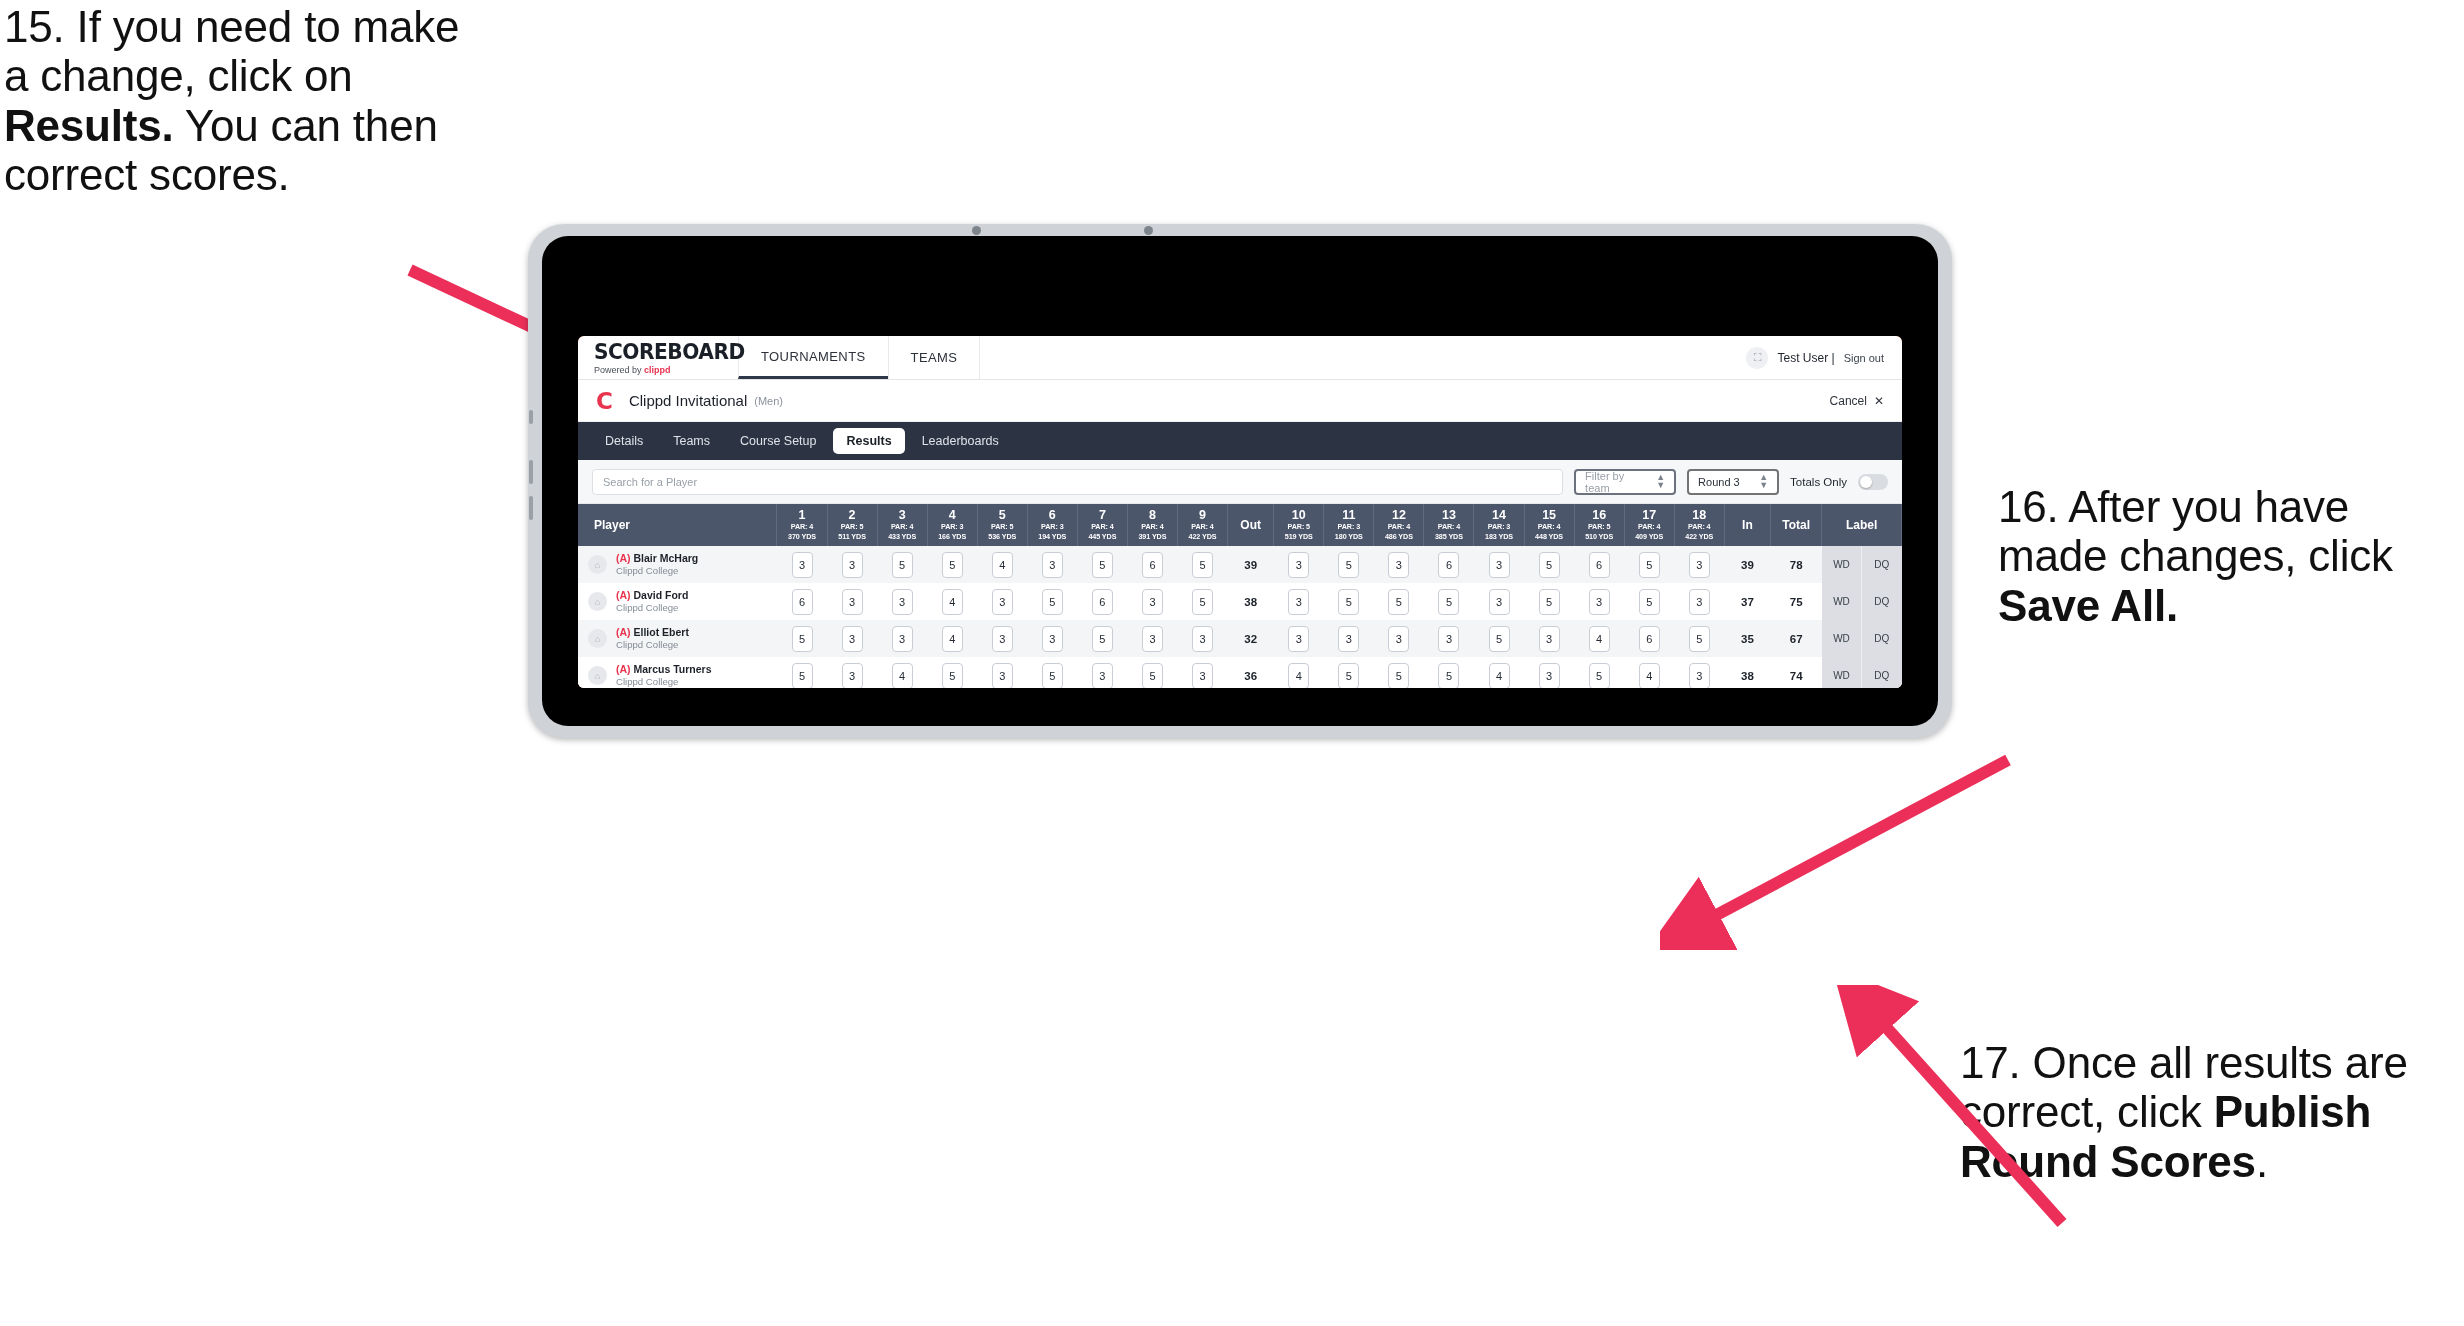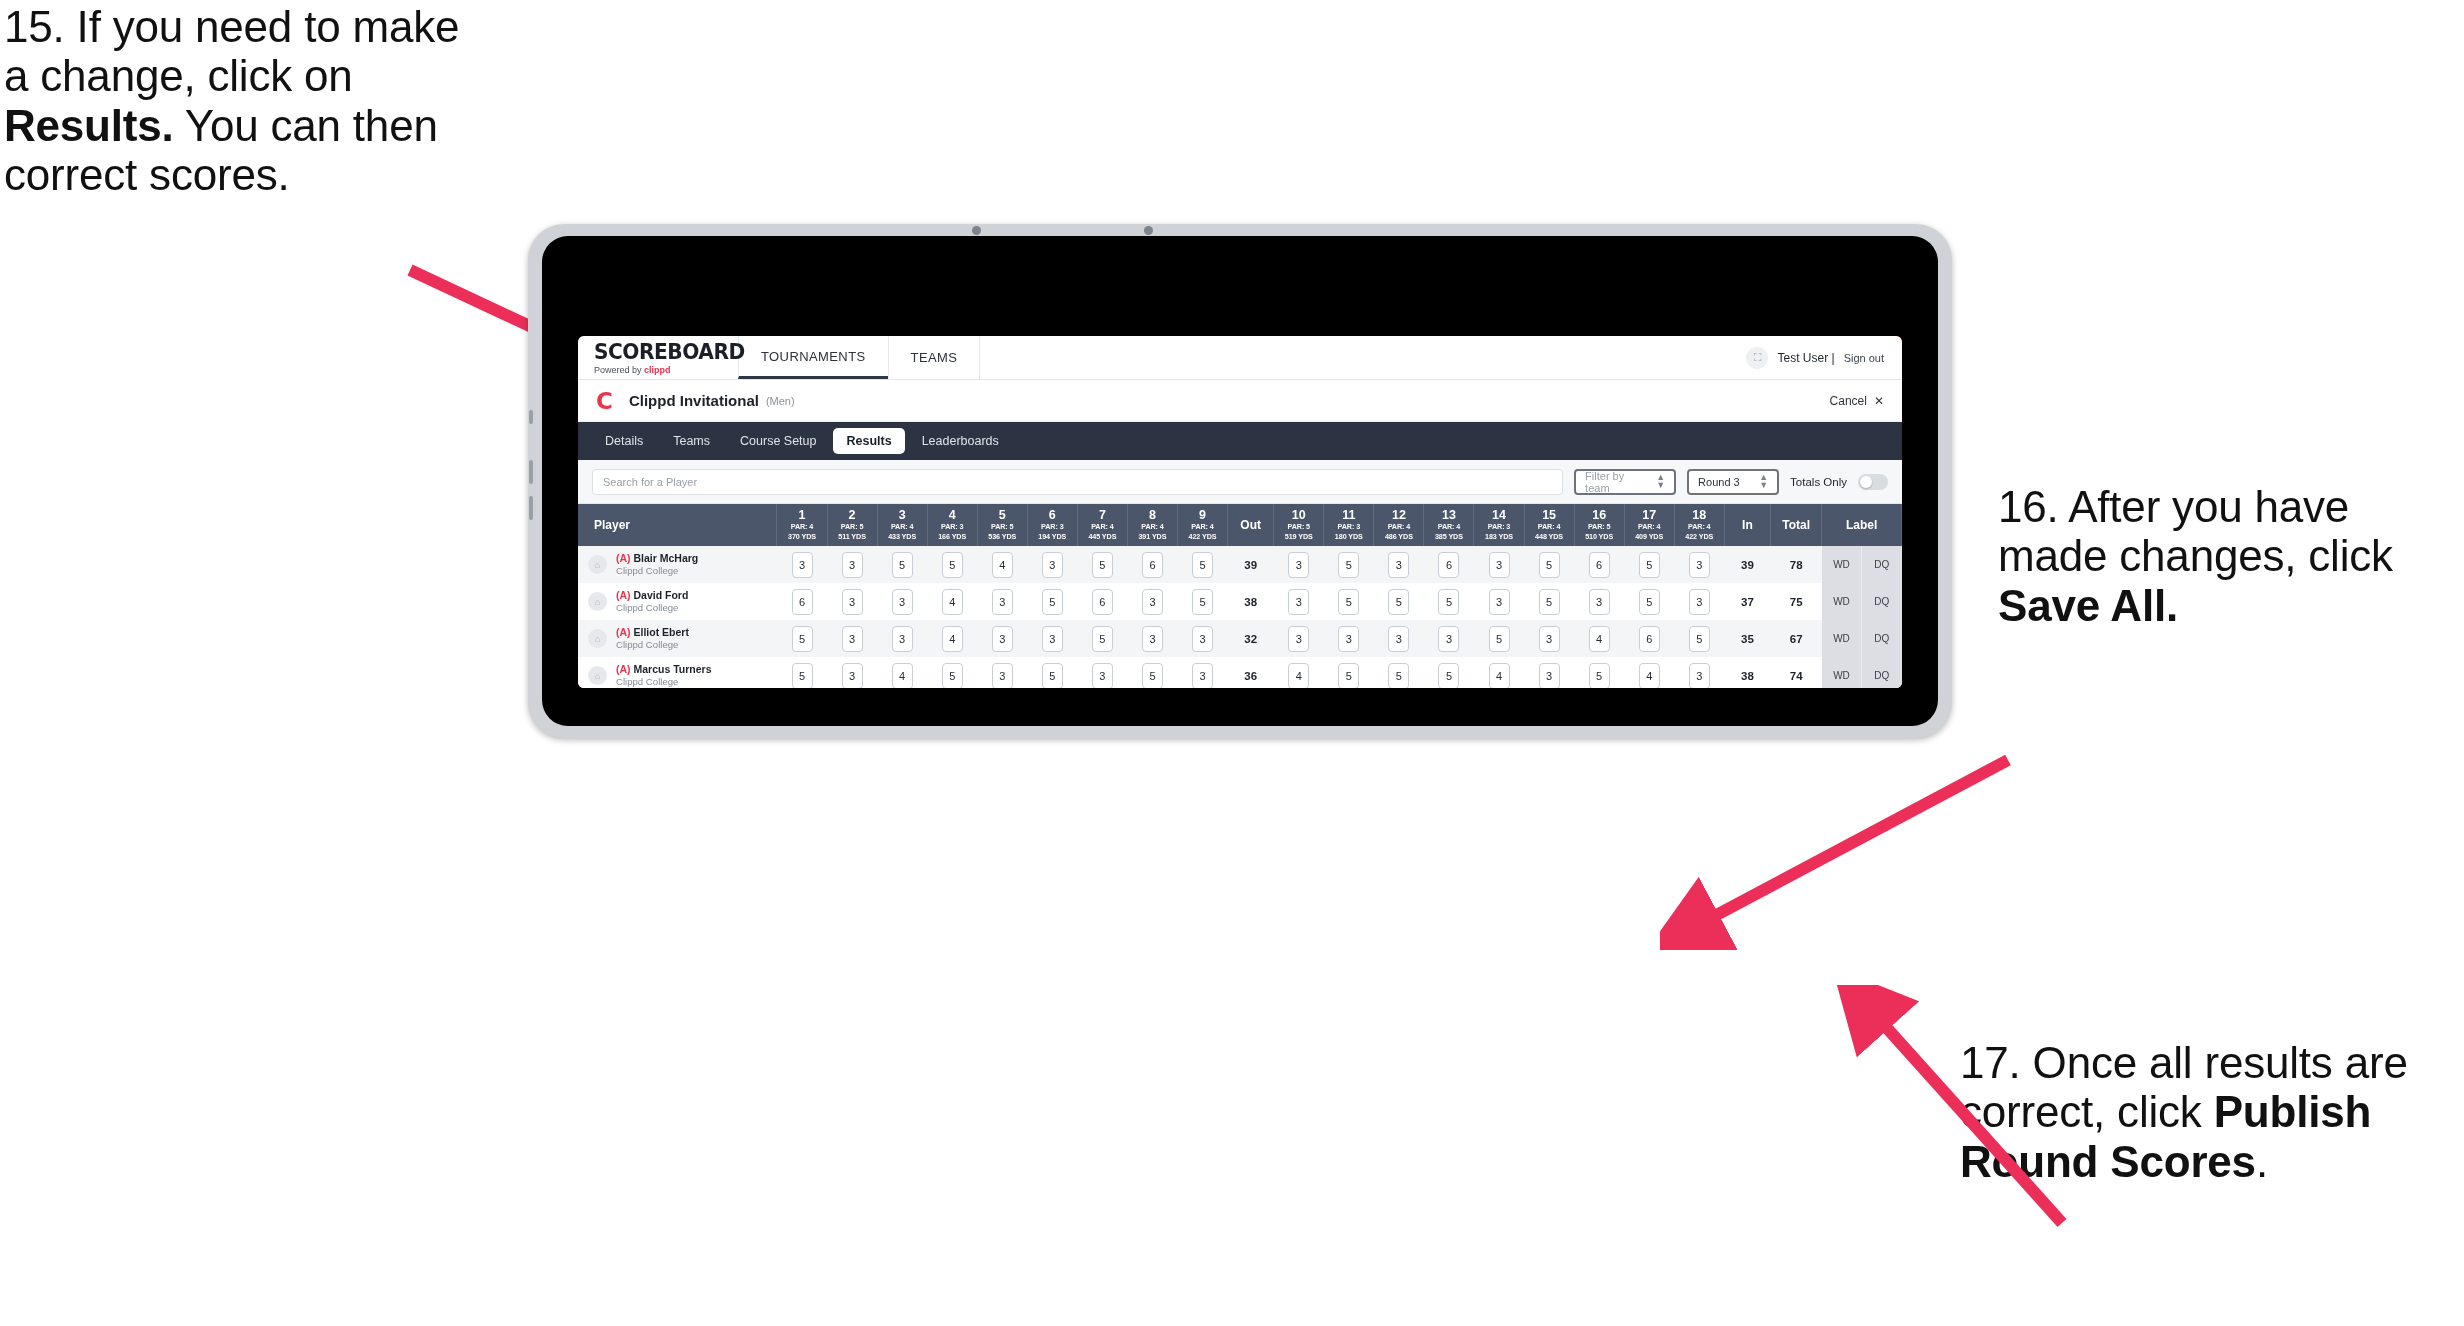--- a/index.html
+++ b/index.html
@@ -86,21 +86,21 @@
   }
   .user-name { font-size: 12px; color:#1f242c; }
   .sign-out { font-size: 11px; color:#3d434c; cursor:pointer; }
 
   
   #titlebar {
     height: 42px; display:flex; align-items:center; padding: 0 18px;
     border-bottom: 1px solid #eceef1; background:#fff;
   }
   .c-logo { color:#e8344e; font-size: 23px; font-weight: 800; margin-right: 16px; font-family:"DejaVu Sans",sans-serif;}
-  .t-name { font-size: 15px; color:#1c212a; font-weight: 700; }
+  .t-name { font-size: 15px; color:#1c212a; font-weight: 400; }
   .t-gender { font-size: 11px; color:#8b929c; margin-left: 7px; }
   .cancel-x { margin-left:auto; display:flex; align-items:center; gap:7px; font-size:12px; color:#2f343d; cursor:pointer;}
 
   
   #sectiontabs {
     height: 38px; background:#2c3444; display:flex; align-items:center; padding-left: 14px; gap: 4px;
   }
   .stab {
     font-size: 12.5px; color:#dfe3e9; padding: 6px 13px; border-radius:5px; cursor:pointer;
   }

